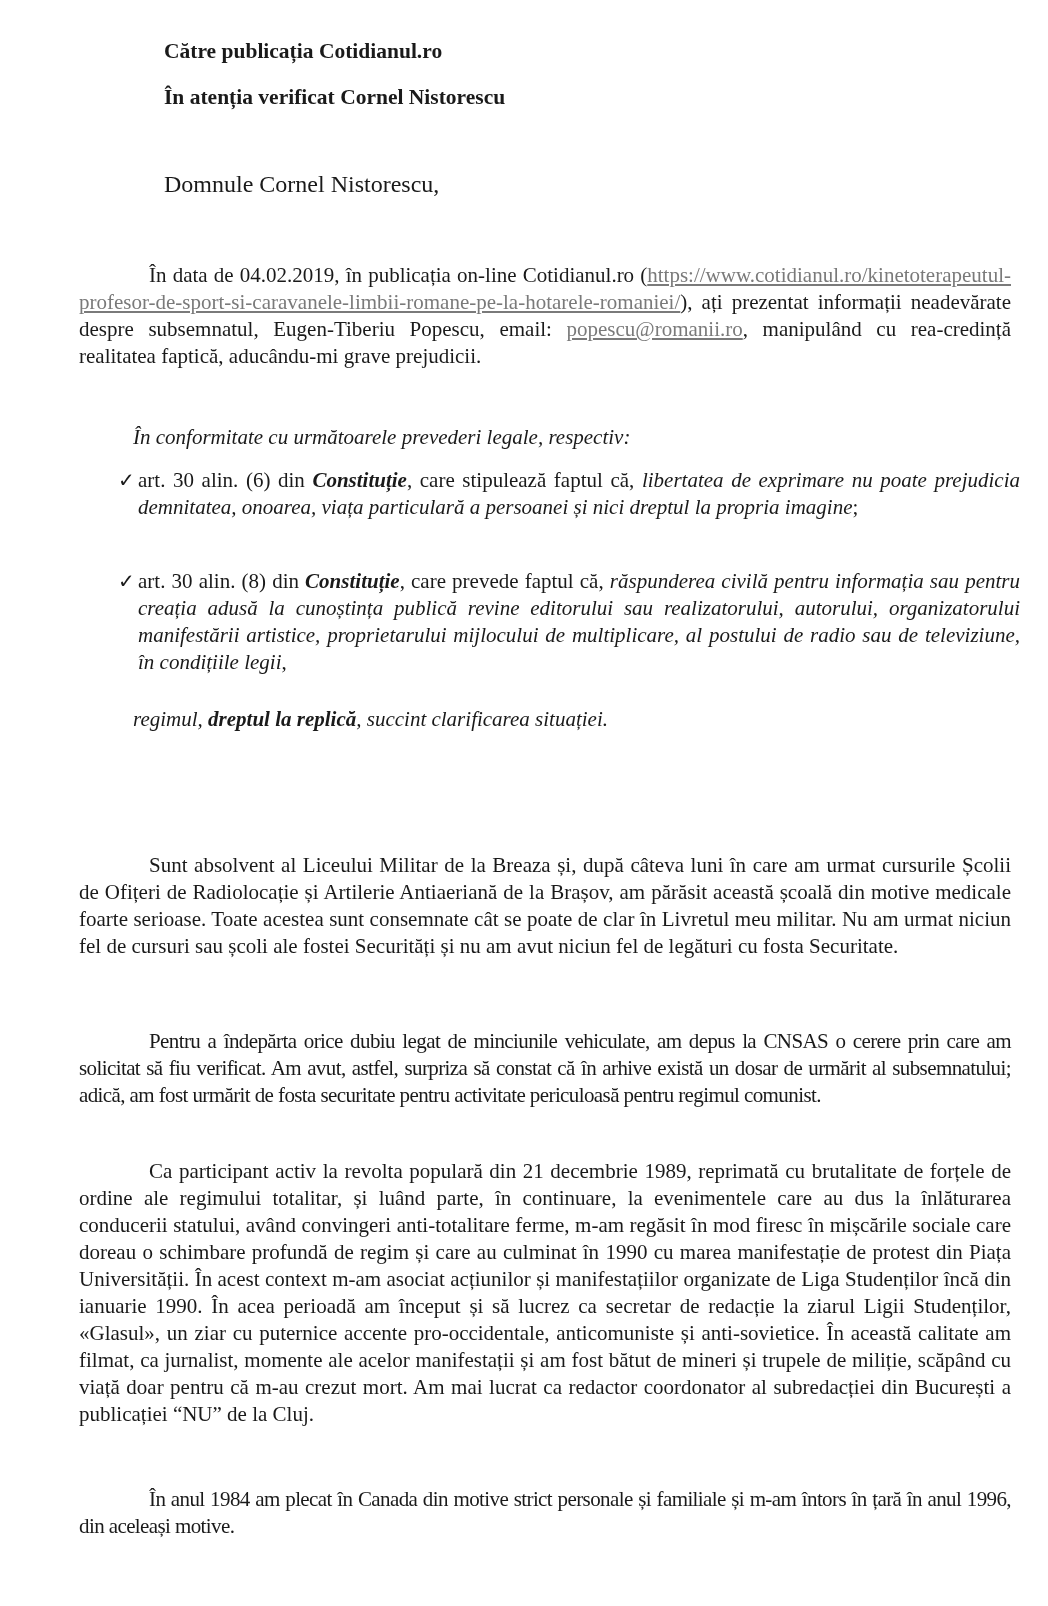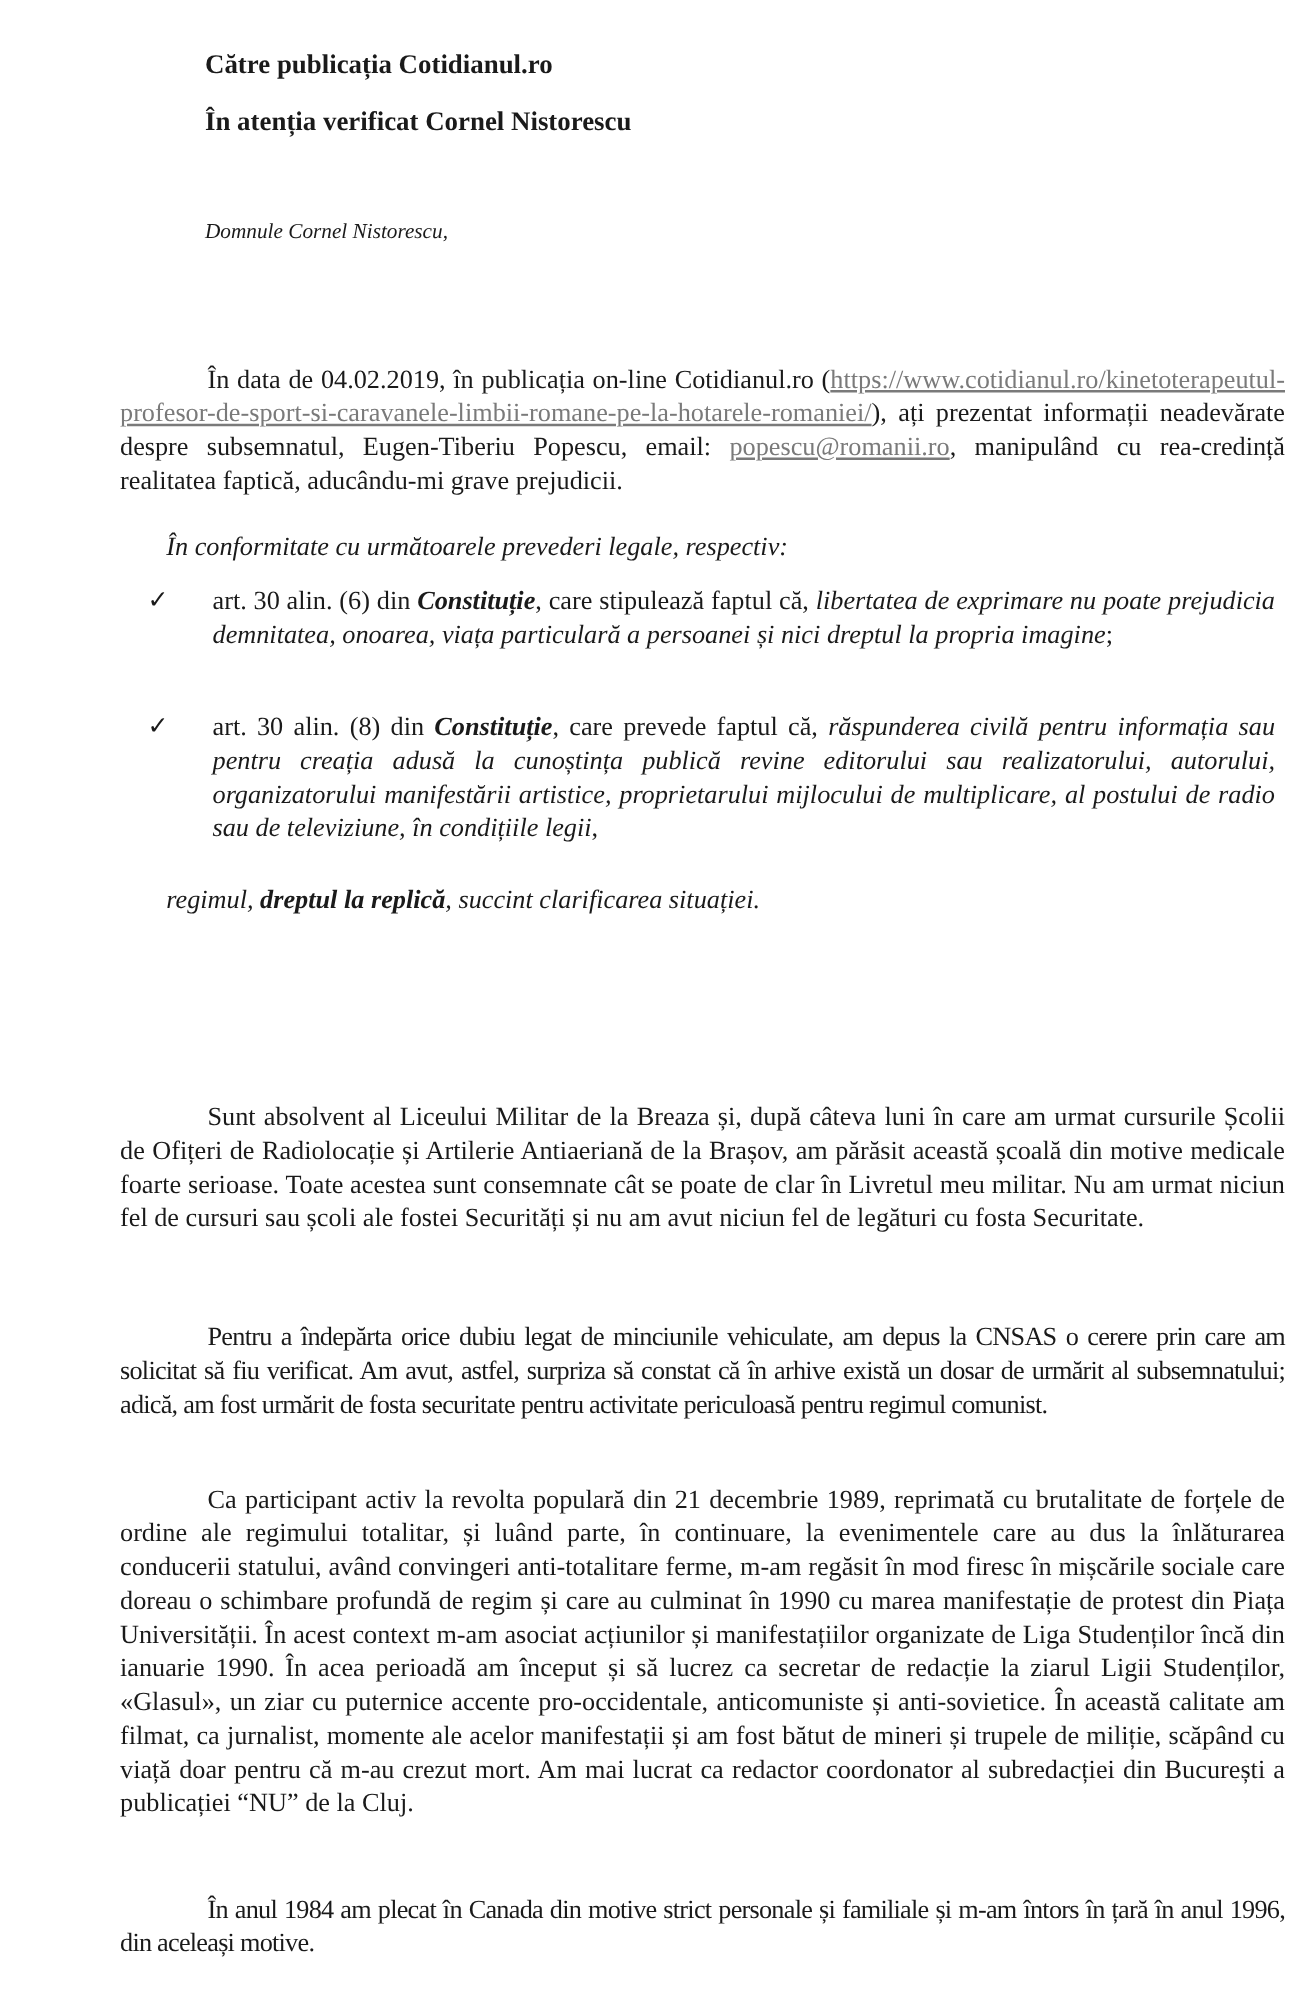--- a/index.html
+++ b/index.html
@@ -12,38 +12,38 @@
       font-size: 21px;
       line-height: 27px;
     }
     .page { position: relative; width: 1048px; height: 1606px; }
     .hdr {
       position: absolute; left: 164px; font-weight: bold; font-size: 21.5px;
     }
     #h1 { top: 38px; text-align: center; }
     #h2 { top: 84px; }
     .salut {
-      position: absolute; left: 164px; top: 171px; font-style: italic; font-size: 17px;
+      position: absolute; left: 164px; top: 171px; font-size: 24px;
     }
     .para {
-      position: absolute; left: 96px; width: 932px; text-align: justify; margin-top: 28px;
+      position: absolute; left: 79px; width: 932px; text-align: justify;
     }
     .indent { text-indent: 70px; }
     .link { color: #7a7a7a; text-decoration: underline; }
     .mid {
       position: absolute; left: 133px; width: 887px; font-style: italic;
     }
     .bullet {
       position: absolute; left: 118px; width: 902px;
     }
     .bullet .check {
       position: absolute; left: 0; top: 0; font-size: 20px;
     }
     .bullet .btext {
-      margin-left: 52px; text-align: justify;
+      margin-left: 20px; text-align: justify;
     }
     .it { font-style: italic; }
     .bi { font-style: italic; font-weight: bold; }
     .b { font-weight: bold; text-align: center; }
     .tight { letter-spacing: -0.6px; }
   </style>
 </head>
 <body>
 
 <div class="page">

